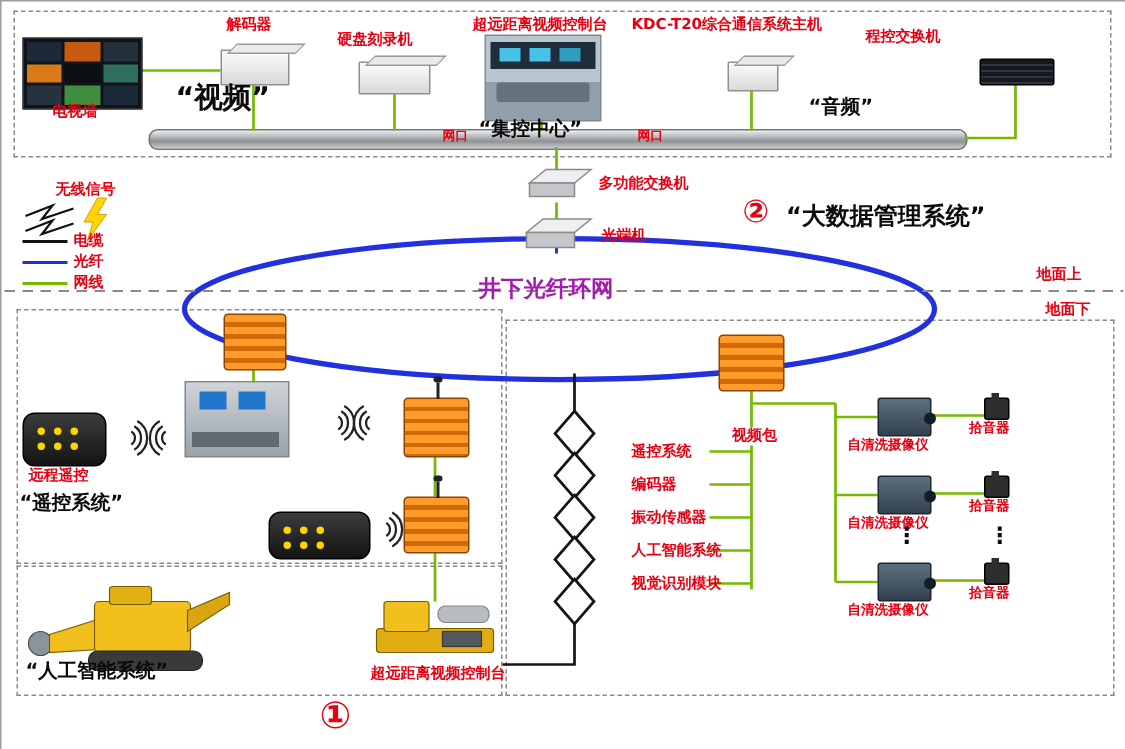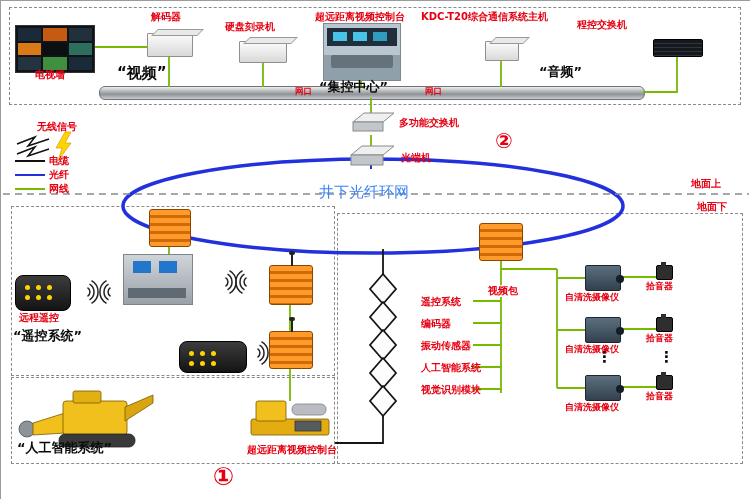--- a/index.html
+++ b/index.html
@@ -4,21 +4,21 @@
 <style>
   html,body{margin:0;padding:0;background:#fff;font-family:"DejaVu Sans","Liberation Sans",sans-serif;}
   .canvas{position:relative;width:750px;height:499px;background:#fff;border:1px solid #9b9b9b;overflow:hidden;}
   .dash{position:absolute;border:1.6px dashed #8a8a8a;z-index:0;}
   .layer{position:absolute;left:0;top:0;z-index:2;}
   .bus{position:absolute;left:98px;top:85px;width:544px;height:12px;background:linear-gradient(#ededed,#8f9397 60%,#c9cdd1);border:1px solid #6f7377;border-radius:6px;z-index:1;}
   .lbl{position:absolute;font-size:10px;font-weight:bold;color:#e60012;white-space:nowrap;z-index:4;line-height:1.15;}
   .small{font-size:8.5px;}
   .s9{font-size:9px;}
   .blk{position:absolute;font-weight:bold;color:#0a0a0a;white-space:nowrap;z-index:4;line-height:1.15;}
-  .ring-lbl{position:absolute;font-weight:normal;font-size:15px;color:#3b82f6;white-space:nowrap;z-index:4;}
+  .ring-lbl{position:absolute;font-weight:bold;font-size:15px;color:#a21caf;white-space:nowrap;z-index:4;}
   .bgw{background:#fff;padding:0 1px;}
   .dev{position:absolute;z-index:3;}
   .tvwall{display:grid;grid-template-columns:repeat(3,1fr);grid-template-rows:repeat(3,1fr);gap:2px;background:#101418;padding:2px;border:1px solid #333;}
   .tvwall i{display:block;}
   .tvwall i:nth-child(1){background:#1b2a38}.tvwall i:nth-child(2){background:#c65a10}
   .tvwall i:nth-child(3){background:#22303c}.tvwall i:nth-child(4){background:#d97a16}
   .tvwall i:nth-child(5){background:#0c0f12}.tvwall i:nth-child(6){background:#2e6e5e}
   .tvwall i:nth-child(7){background:#253341}.tvwall i:nth-child(8){background:#3f8f3f}
   .tvwall i:nth-child(9){background:#1b2a38}
   .box3d{background:linear-gradient(#fcfcfc,#d9d9d9);border:1px solid #8f8f8f;border-radius:1px;}
@@ -163,37 +163,38 @@
   <div class="dev cam" style="left:584px;top:264px;width:34px;height:24px"></div>
   <div class="dev cam" style="left:584px;top:316px;width:34px;height:24px"></div>
   <div class="dev cam" style="left:584px;top:374px;width:34px;height:24px"></div>
   <div class="dev pickup" style="left:655px;top:264px;width:15px;height:13px"></div>
   <div class="dev pickup" style="left:655px;top:316px;width:15px;height:13px"></div>
   <div class="dev pickup" style="left:655px;top:374px;width:15px;height:13px"></div>
 
   <div class="lbl" style="left:150px;top:10px">解码器</div>
   <div class="lbl" style="left:224px;top:20px">硬盘刻录机</div>
   <div class="lbl" style="left:34px;top:68px">电视墙</div>
-  <div class="blk" style="left:116px;top:64px;font-size:15px">“视频”</div>
+  <div class="blk" style="left:116px;top:54px;font-size:19px">“视频”</div>
   <div class="lbl" style="left:314px;top:10px">超远距离视频控制台</div>
   <div class="blk" style="left:318px;top:79px;font-size:13px">“集控中心”</div>
   <div class="lbl" style="left:420px;top:10px">KDC-T20综合通信系统主机</div>
   <div class="lbl" style="left:576px;top:18px">程控交换机</div>
   <div class="blk" style="left:538px;top:64px;font-size:13px">“音频”</div>
   <div class="lbl small" style="left:294px;top:86px">网口</div>
   <div class="lbl small" style="left:424px;top:86px">网口</div>
 
   <div class="lbl" style="left:36px;top:120px">无线信号</div>
   <div class="lbl" style="left:48px;top:154px">电缆</div>
   <div class="lbl" style="left:48px;top:168px">光纤</div>
   <div class="lbl" style="left:48px;top:182px">网线</div>
 
   <div class="lbl" style="left:398px;top:116px">多功能交换机</div>
   <div class="lbl" style="left:400px;top:151px">光端机</div>
   <div class="lbl" style="left:494px;top:128px;font-size:21px">②</div>
+  <div class="blk" style="left:523px;top:134px;font-size:16px">“大数据管理系统”</div>
   <div class="lbl" style="left:690px;top:177px">地面上</div>
   <div class="lbl" style="left:696px;top:200px">地面下</div>
   <div class="ring-lbl" style="left:318px;top:182px">井下光纤环网</div>
 
   <div class="lbl" style="left:18px;top:311px">远程遥控</div>
   <div class="blk" style="left:12px;top:328px;font-size:13px">“遥控系统”</div>
 
   <div class="blk" style="left:16px;top:440px;font-size:13px">“人工智能系统”</div>
   <div class="lbl" style="left:246px;top:443px">超远距离视频控制台</div>
 

